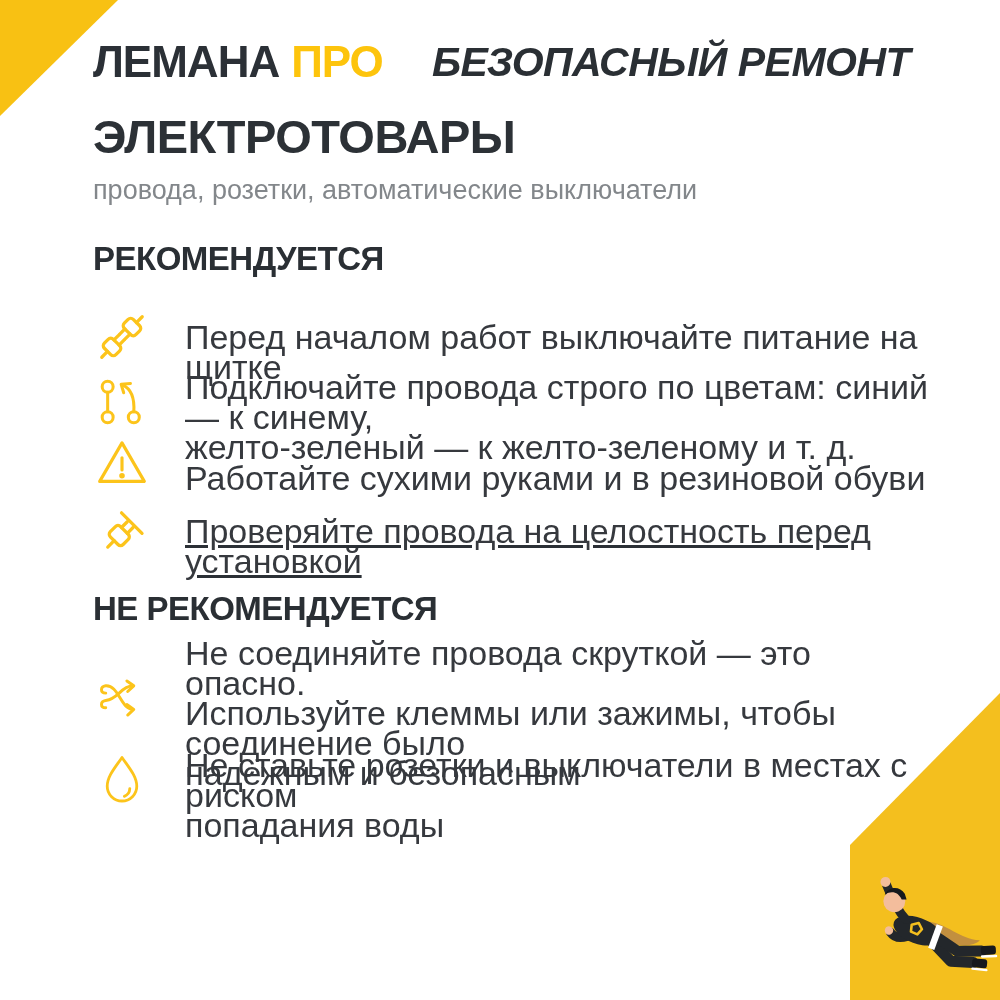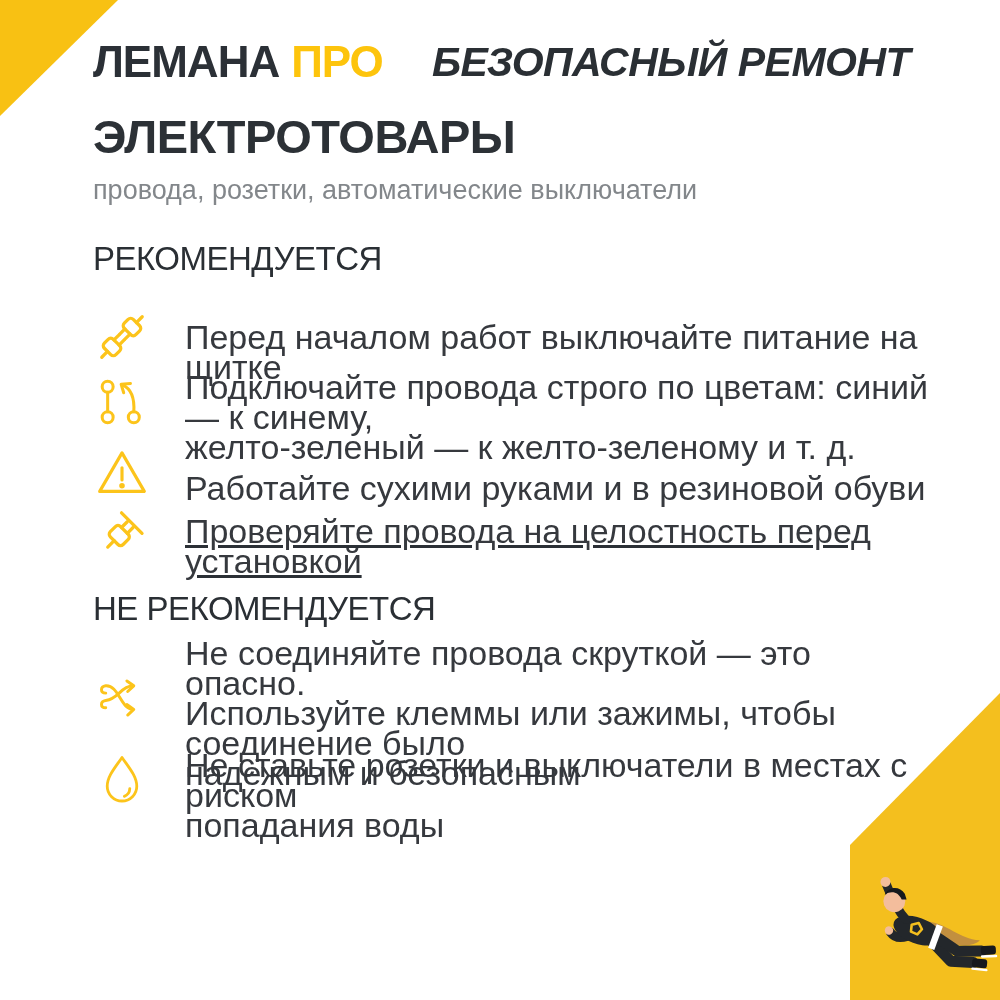--- a/index.html
+++ b/index.html
@@ -20,35 +20,35 @@
   
   .brand-row { left: 93px; top: 40px; font-size: 44px; font-weight: 900; letter-spacing: -1px; line-height: 1; white-space: nowrap; }
   .logo-accent  { color: #fdc40c; margin-left: 12px; }
   .program-title { left: 432px; top: 42px; font-size: 41px; font-weight: 800; letter-spacing: -0.5px; line-height: 1; color: #2a2f34; white-space: nowrap; font-style: italic; }
 
   
   .page-title { left: 93px; top: 113px; font-size: 47px; font-weight: 900; letter-spacing: -0.5px; line-height: 1; color: #2c3136; }
   .page-subtitle { left: 93px; top: 174px; font-size: 27px; color: #83878b; line-height: 1.2; }
 
   
-  .section-heading { left: 93px; font-size: 33px; font-weight: 400; letter-spacing: -0.5px; line-height: 1; color: #2a2f34; }
+  .section-heading { left: 93px; font-size: 33px; font-weight: 700; letter-spacing: -0.5px; line-height: 1; color: #2a2f34; }
   .sec1 { top: 242px; }
   .sec2 { top: 592px; }
 
   
   .row { left: 93px; display: flex; align-items: center; width: 840px; }
   .row .icon-box { width: 58px; height: 58px; flex: 0 0 58px; margin-right: 34px; display: flex; align-items: center; justify-content: center; }
   .row .item-text {
     font-size: 34px; line-height: 30px; color: #36393e; font-weight: 500;
     white-space: pre-line;
     margin-top: 30px;
   }
   .r1 { top: 306px; height: 62px; }
   .r2 { top: 370px; height: 64px; }
-  .r3 { top: 443px; height: 60px; }
+  .r3 { top: 433px; height: 60px; }
   .r4 { top: 500px; height: 62px; text-decoration: underline; }
   .r5 { top: 652px; height: 92px; }
   .r6 { top: 748px; height: 64px; }
 
   .icon-box svg { display: block; }
   .ico { stroke: #fcc41b; stroke-width: 3.6; fill: none; stroke-linecap: round; stroke-linejoin: round; }
 </style>
 </head>
 <body>
 

